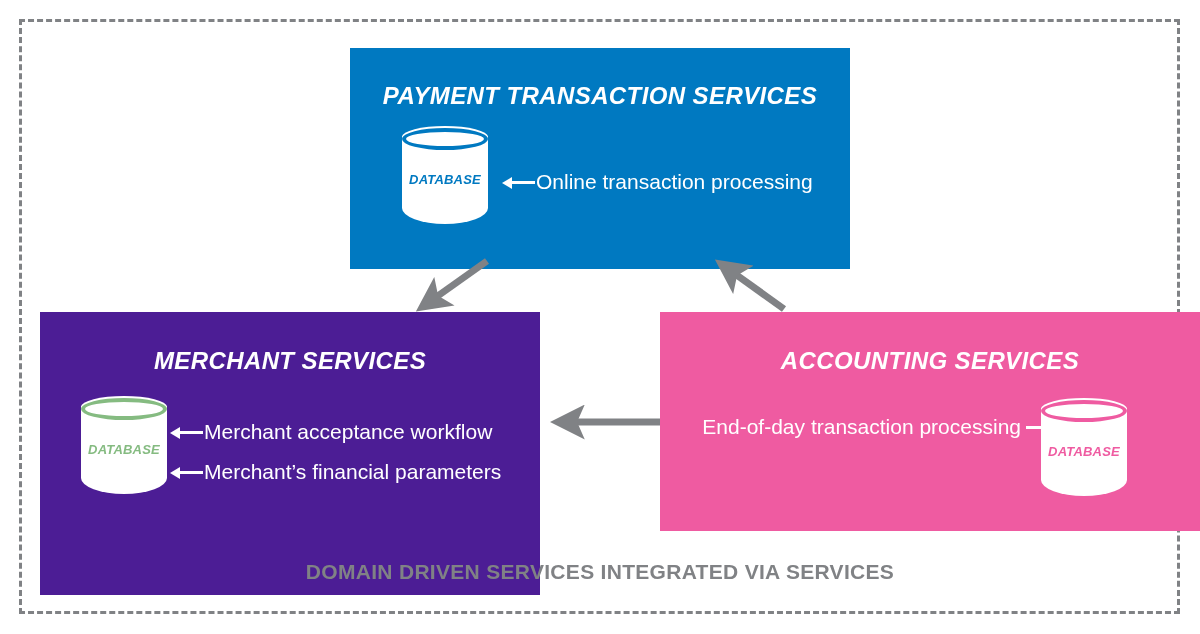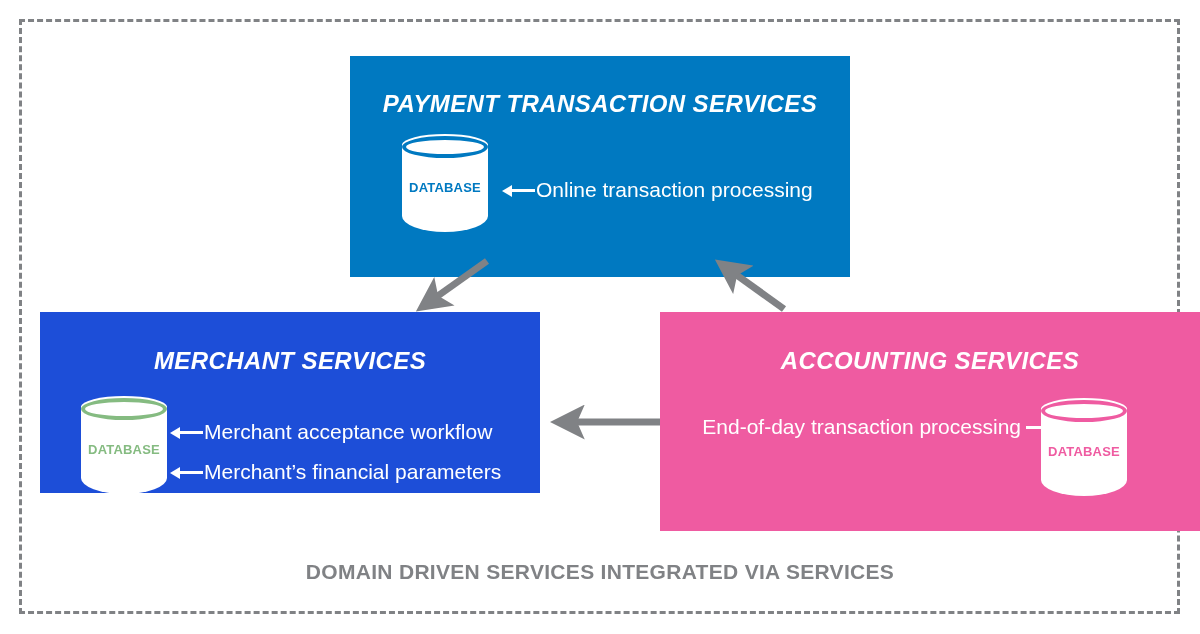--- a/index.html
+++ b/index.html
@@ -27,31 +27,31 @@
     box-sizing: border-box;
   }
 
   
   .service-box {
     position: absolute;
     box-sizing: border-box;
   }
   .box-payment {
     left: 350px;
-    top: 56px;
+    top: 48px;
     width: 500px;
     height: 221px;
     background: #0079c1;
   }
   .box-merchant {
     left: 40px;
     top: 312px;
     width: 500px;
-    height: 181px;
-    background: #1d4ed8;
+    height: 283px;
+    background: #4c1d95;
   }
   .box-accounting {
     left: 660px;
     top: 312px;
     width: 540px;
     height: 219px;
     background: #ef5ba1;
   }
 
   .box-title {
@@ -106,20 +106,21 @@
     border: 4px solid transparent;
   }
   .db .db-label {
     position: absolute;
     left: 0;
     right: 0;
     top: 46px;
     text-align: center;
     font-size: 13px;
     font-weight: bold;
+    font-style: italic;
     letter-spacing: 0.2px;
     font-family: "Liberation Sans", sans-serif;
   }
 
   
   .db-blue .cyl-rim { border-color: #0079c1; }
   .db-blue .db-label { color: #0079c1; }
   
   .db-green .cyl-rim { border-color: #85bb81; }
   .db-green .db-label { color: #85bb81; }

